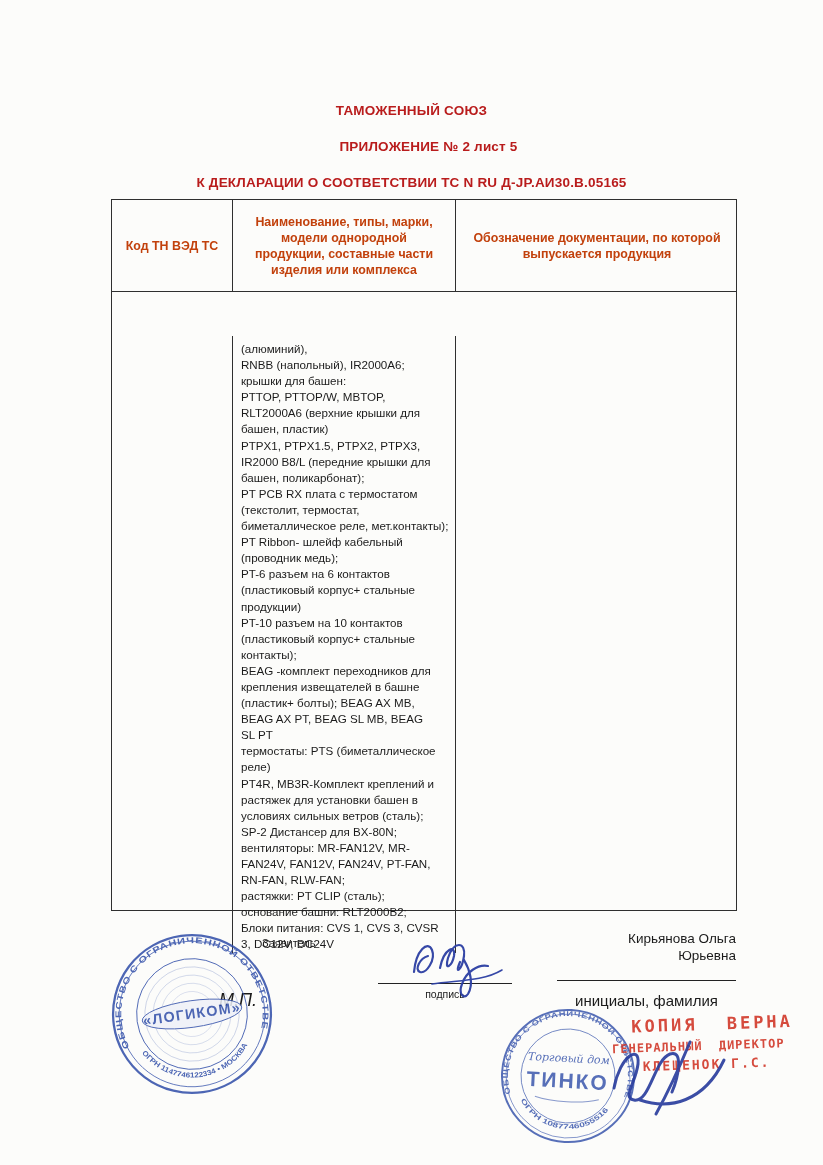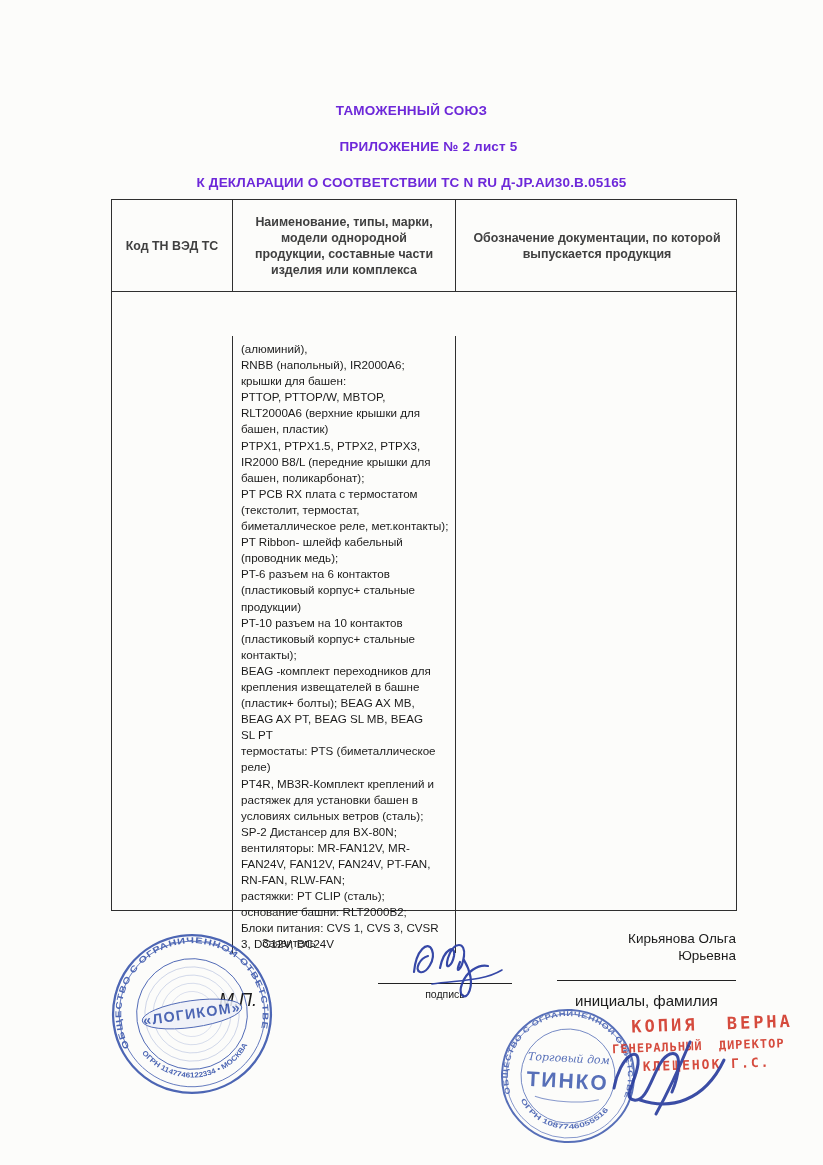--- a/index.html
+++ b/index.html
@@ -1,27 +1,27 @@
 <!DOCTYPE html>
 <html><head>
 <meta charset="utf-8">
 <style>
   html,body{margin:0;padding:0;background:#e9e9e7;}
   .page{position:relative;width:823px;height:1165px;background:#fcfcfa;overflow:hidden;
         font-family:"Liberation Sans",sans-serif;color:#1b1b1b;}
-  .title{position:absolute;left:0;width:823px;text-align:center;font-weight:bold;font-size:13.5px;letter-spacing:.2px;color:#6d28d9;}
+  .title{position:absolute;left:0;width:823px;text-align:center;font-weight:bold;font-size:13.5px;letter-spacing:.2px;color:#b91c1c;}
   .t1{top:103px;} .t2{top:139px;margin-left:17px;} .t3{top:175px;}
 
   
   .doc-table{position:absolute;left:111px;top:199px;width:626px;height:712px;border:1.6px solid #2f2f2f;box-sizing:border-box;}
   .thead,.tbody{display:grid;grid-template-columns:121px 223px 282px;box-sizing:border-box;}
   .thead{height:92px;border-bottom:1.4px solid #2f2f2f;}
   .tbody{height:617px;}
   .th{display:flex;align-items:center;justify-content:center;text-align:center;
-      font-weight:bold;font-size:12.4px;line-height:16px;padding:2px 12px;box-sizing:border-box;color:#404040;}
+      font-weight:bold;font-size:12.4px;line-height:16px;padding:2px 12px;box-sizing:border-box;color:#c2410c;}
   .th.col1,.td.col1{border-right:1.4px solid #2f2f2f;}
   .th.col2,.td.col2{border-right:1.4px solid #2f2f2f;}
   .td{box-sizing:border-box;margin-top:44px;}
   .td.col2{padding:5px 6px 0 8px;}
   .pline{font-size:11.6px;line-height:16.1px;white-space:nowrap;overflow:hidden;color:#1b1b1b;}
 
   
   .mp{position:absolute;left:219px;top:990px;font-size:18px;z-index:0;font-style:italic;}
   .applicant{position:absolute;left:262px;top:937px;font-size:11px;}
   .sig-line{position:absolute;left:378px;top:983px;width:134px;border-top:1.4px solid #222;}

